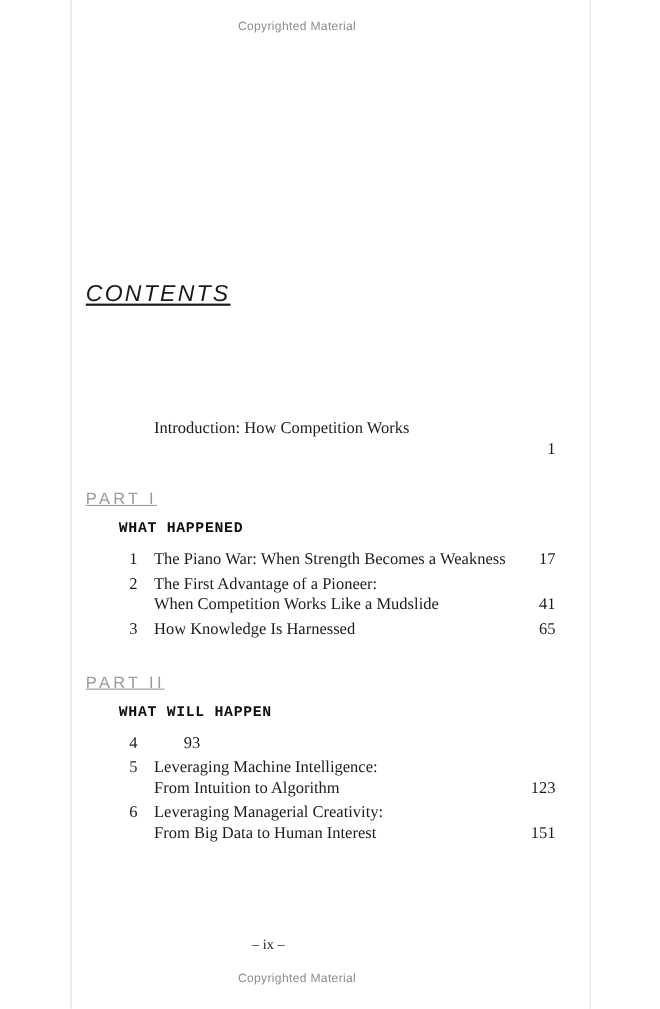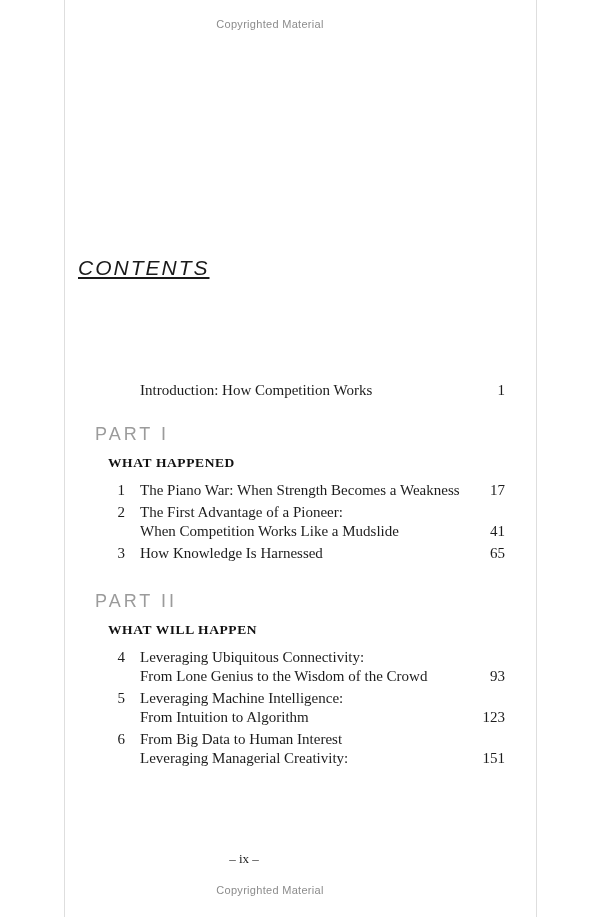--- a/index.html
+++ b/index.html
@@ -61,34 +61,34 @@
     align-items: flex-start;
   }
   .toc-row .titlecol { flex: 1; }
   .toc-row .pagecol {
     width: 42px;
     text-align: right;
     align-self: flex-end;
     white-space: nowrap;
   }
 
-  .intro-row { margin-left: 62px; }
+  .intro-row { margin-left: 62px; flex-direction: column; }
 
   .part-label {
     margin-top: 25px;
-    margin-left: 17px;
     font-family: "Liberation Sans", sans-serif;
-    font-size: 18px;
+    font-size: 15px;
     letter-spacing: 3px;
     color: #9b9b9b;
+    text-decoration: underline;
   }
   .part-heading {
     margin-top: 9px;
     margin-left: 30px;
-    font-family: Liberation Serif, serif;
+    font-family: Liberation Mono, monospace;
     font-weight: bold;
     font-size: 13.5px;
     letter-spacing: 0.6px;
     color: #111111;
   }
 
   .chapter-row { margin-left: 30px; }
   .chapter-row .numcol {
     width: 17px;
     text-align: right;
@@ -154,41 +154,37 @@
       <span class="title-line">How Knowledge Is Harnessed</span>
     </span>
     <span class="pagecol">65</span>
   </div>
 
   <div class="part-label part2-gap">PART II</div>
   <div class="part-heading">WHAT WILL HAPPEN</div>
 
   <div class="toc-row chapter-row first">
     <span class="numcol">4</span>
-    <span class="titlecol">
-      <span class="title-line">Leveraging Ubiquitous Connectivity:</span>
-      <span class="title-line">From Lone Genius to the Wisdom of the Crowd</span>
-    </span>
     <span class="pagecol">93</span>
   </div>
 
   <div class="toc-row chapter-row next">
     <span class="numcol">5</span>
     <span class="titlecol">
       <span class="title-line">Leveraging Machine Intelligence:</span>
       <span class="title-line">From Intuition to Algorithm</span>
     </span>
     <span class="pagecol">123</span>
   </div>
 
   <div class="toc-row chapter-row next">
     <span class="numcol">6</span>
     <span class="titlecol">
+      <span class="title-line">Leveraging Managerial Creativity:</span>
       <span class="title-line">From Big Data to Human Interest</span>
-      <span class="title-line">Leveraging Managerial Creativity:</span>
     </span>
     <span class="pagecol">151</span>
   </div>
 
 </div>
 
 <div class="footer-folio">–  ix  –</div>
 
 <div class="copyright bottom">Copyrighted Material</div>
 

